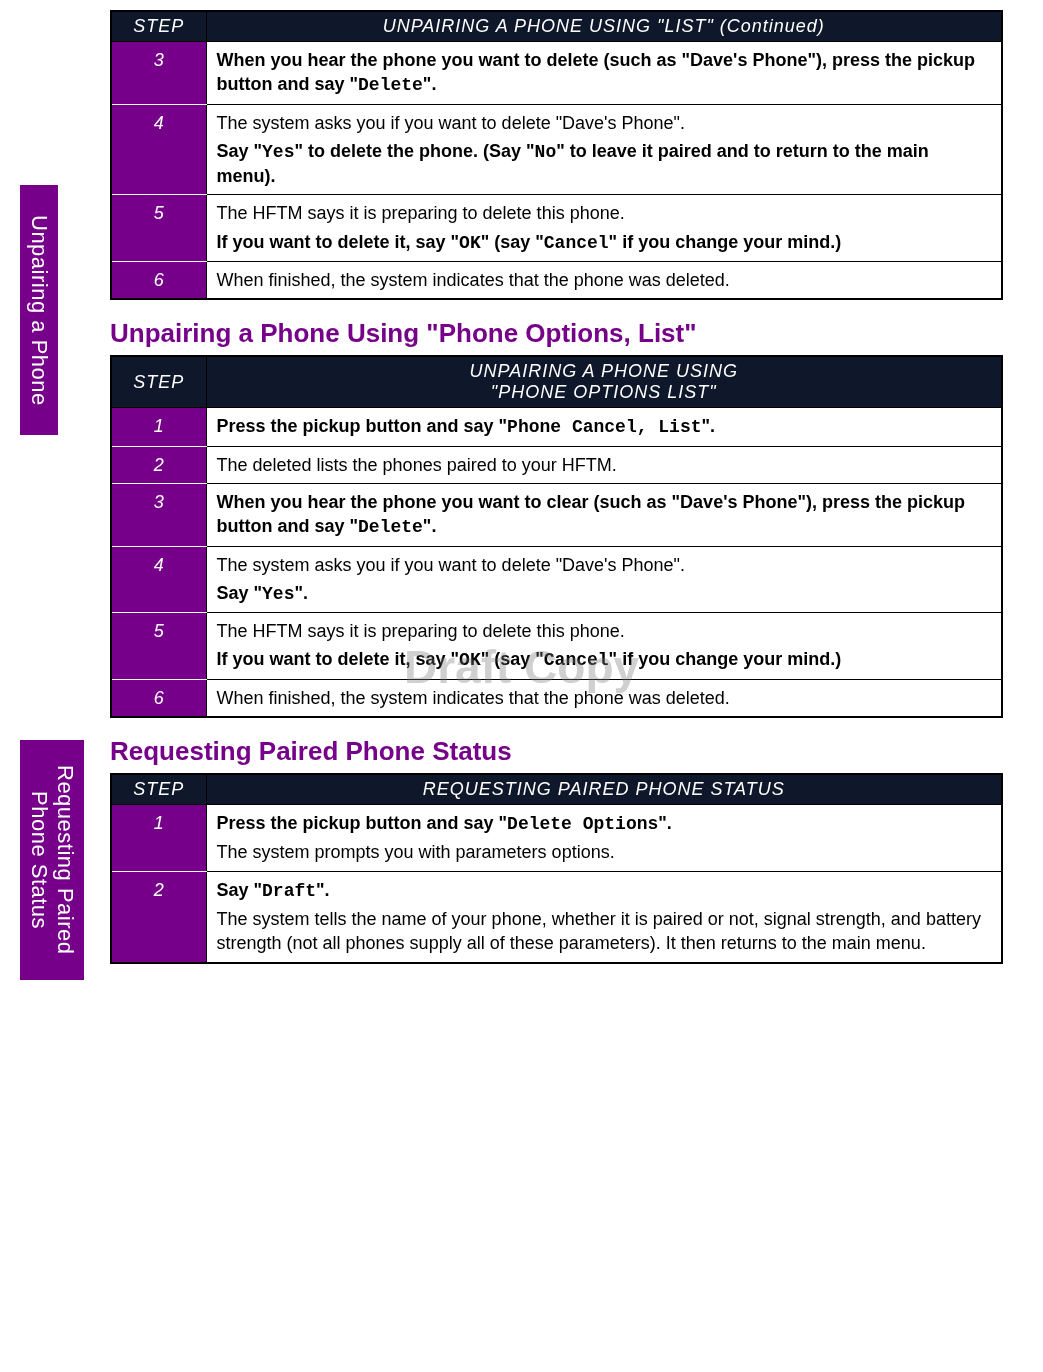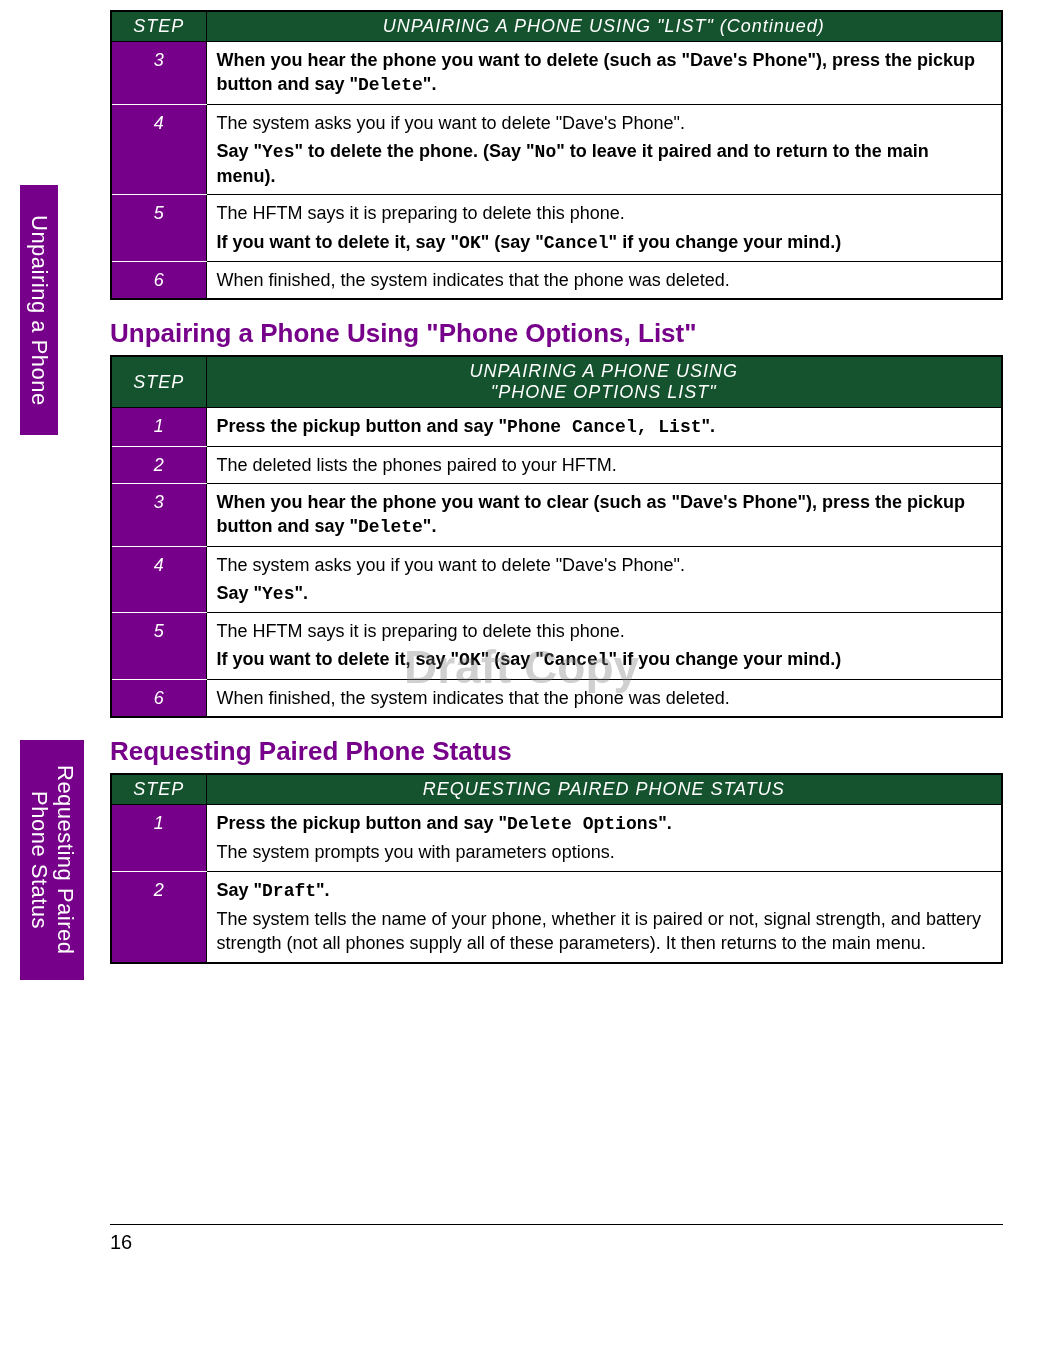--- a/index.html
+++ b/index.html
@@ -37,21 +37,21 @@
     font-weight: bold;
     margin: 18px 0 6px 0;
   }
   table.steps {
     width: 100%;
     border-collapse: collapse;
     border: 2px solid #000;
     font-size: 18px;
   }
   table.steps th {
-    background: #14532d;
+    background: #0f172a;
     color: #fff;
     font-weight: normal;
     padding: 4px 8px;
     border: 1px solid #000;
     font-family: "Trebuchet MS", Verdana, sans-serif;
     letter-spacing: 1px;
     font-style: italic;
   }
   table.steps th.step-col { width: 95px; }
   table.steps td {
@@ -216,16 +216,13 @@
     <tr>
       <td class="num">2</td>
       <td>
         <p class="p b"><span>Say "</span><span class="cmd">Draft</span><span>".</span></p>
         <p class="p">The system tells the name of your phone, whether it is paired or not, signal strength, and battery strength (not all phones supply all of these parameters). It then returns to the main menu.</p>
       </td>
     </tr>
   </tbody>
     </table>
 
-  <div class="footer-line">
-    <span>16</span>
-  </div>
 </div>
 
 </body></html>

